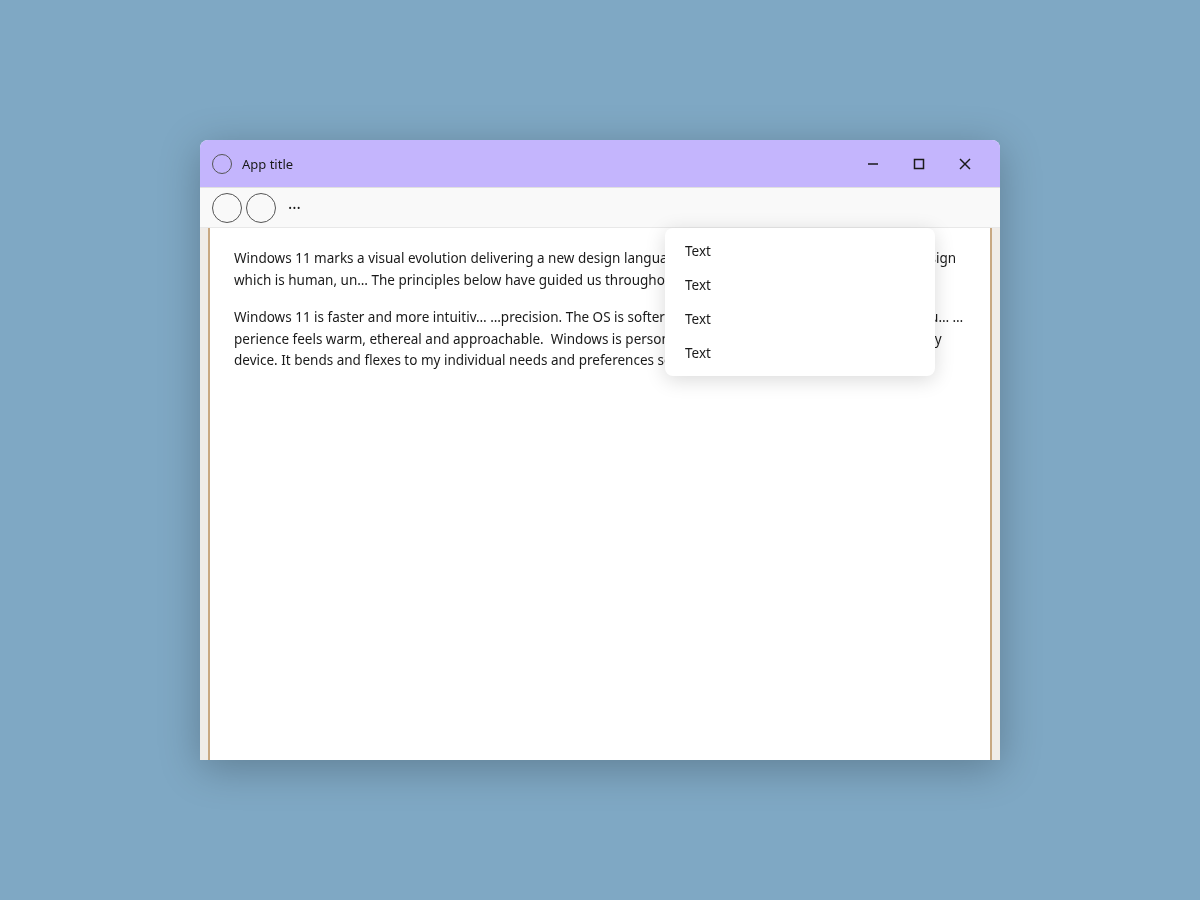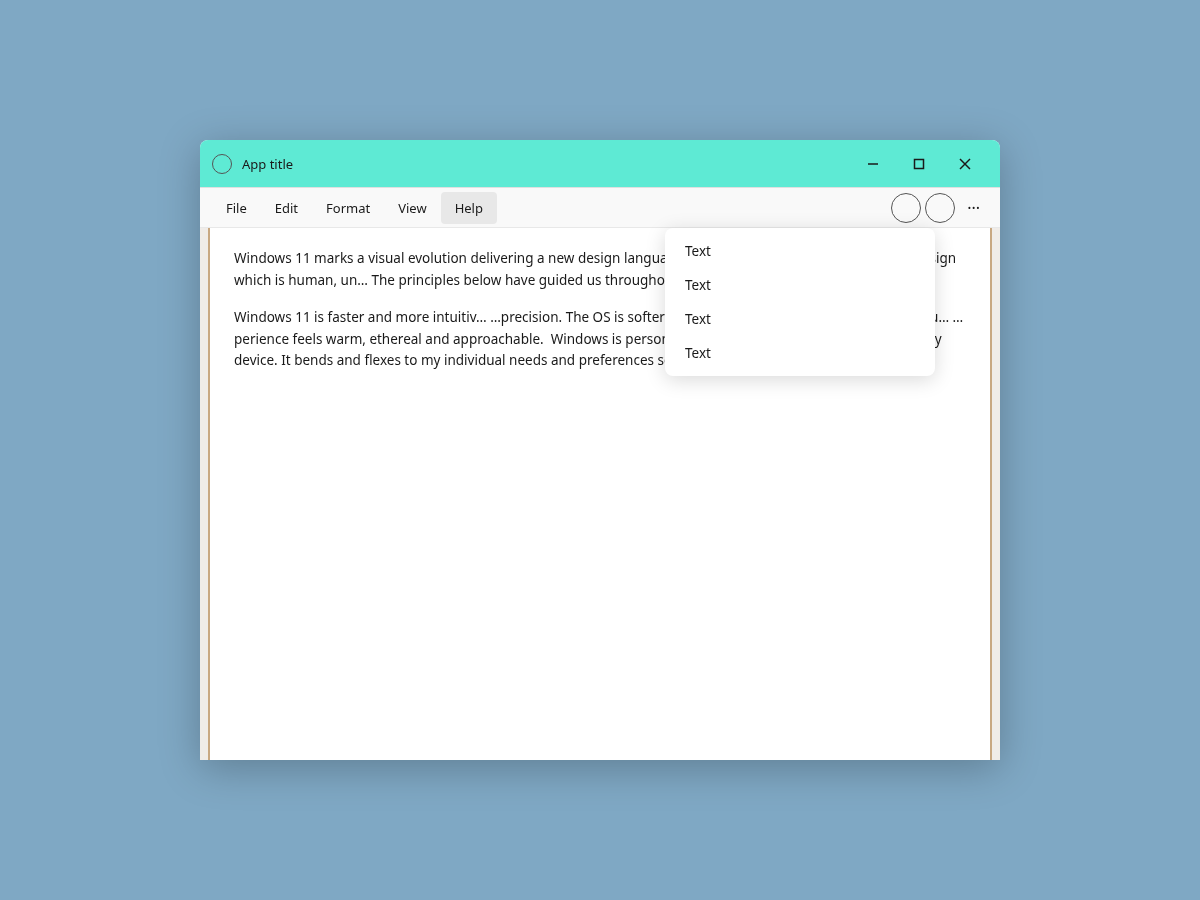--- a/index.html
+++ b/index.html
@@ -26,21 +26,21 @@
       overflow: visible;
       position: relative;
     }
 
     
     .title-bar {
       display: flex;
       align-items: center;
       padding: 0 12px;
       height: 48px;
-      background: #5eead4;
+      background: #c4b5fd;
       border-radius: 8px 8px 0 0;
       border-bottom: 1px solid #e0e0e0;
       flex-shrink: 0;
     }
 
     .title-bar-icon {
       width: 20px;
       height: 20px;
       border-radius: 50%;
       border: 1.5px solid #555;
@@ -220,27 +220,20 @@
       <button class="title-btn close" title="Close">
         <svg viewBox="0 0 12 12" fill="none" xmlns="http://www.w3.org/2000/svg">
           <line x1="1" y1="1" x2="11" y2="11" stroke="#1a1a1a" stroke-width="1.5"></line>
           <line x1="11" y1="1" x2="1" y2="11" stroke="#1a1a1a" stroke-width="1.5"></line>
         </svg>
       </button>
     </div>
   </div>
 
   <div class="menu-bar">
-    <div class="menu-items-left">
-      <div class="menu-item">File</div>
-      <div class="menu-item">Edit</div>
-      <div class="menu-item">Format</div>
-      <div class="menu-item">View</div>
-      <div class="menu-item active">Help</div>
-    </div>
     <div class="menu-icons-right">
       <button class="menu-circle-btn"></button>
       <button class="menu-circle-btn"></button>
       <div class="menu-more-btn">···</div>
     </div>
 
     <div class="dropdown-menu">
       <div class="dropdown-item">Text</div>
       <div class="dropdown-item">Text</div>
       <div class="dropdown-item">Text</div>

